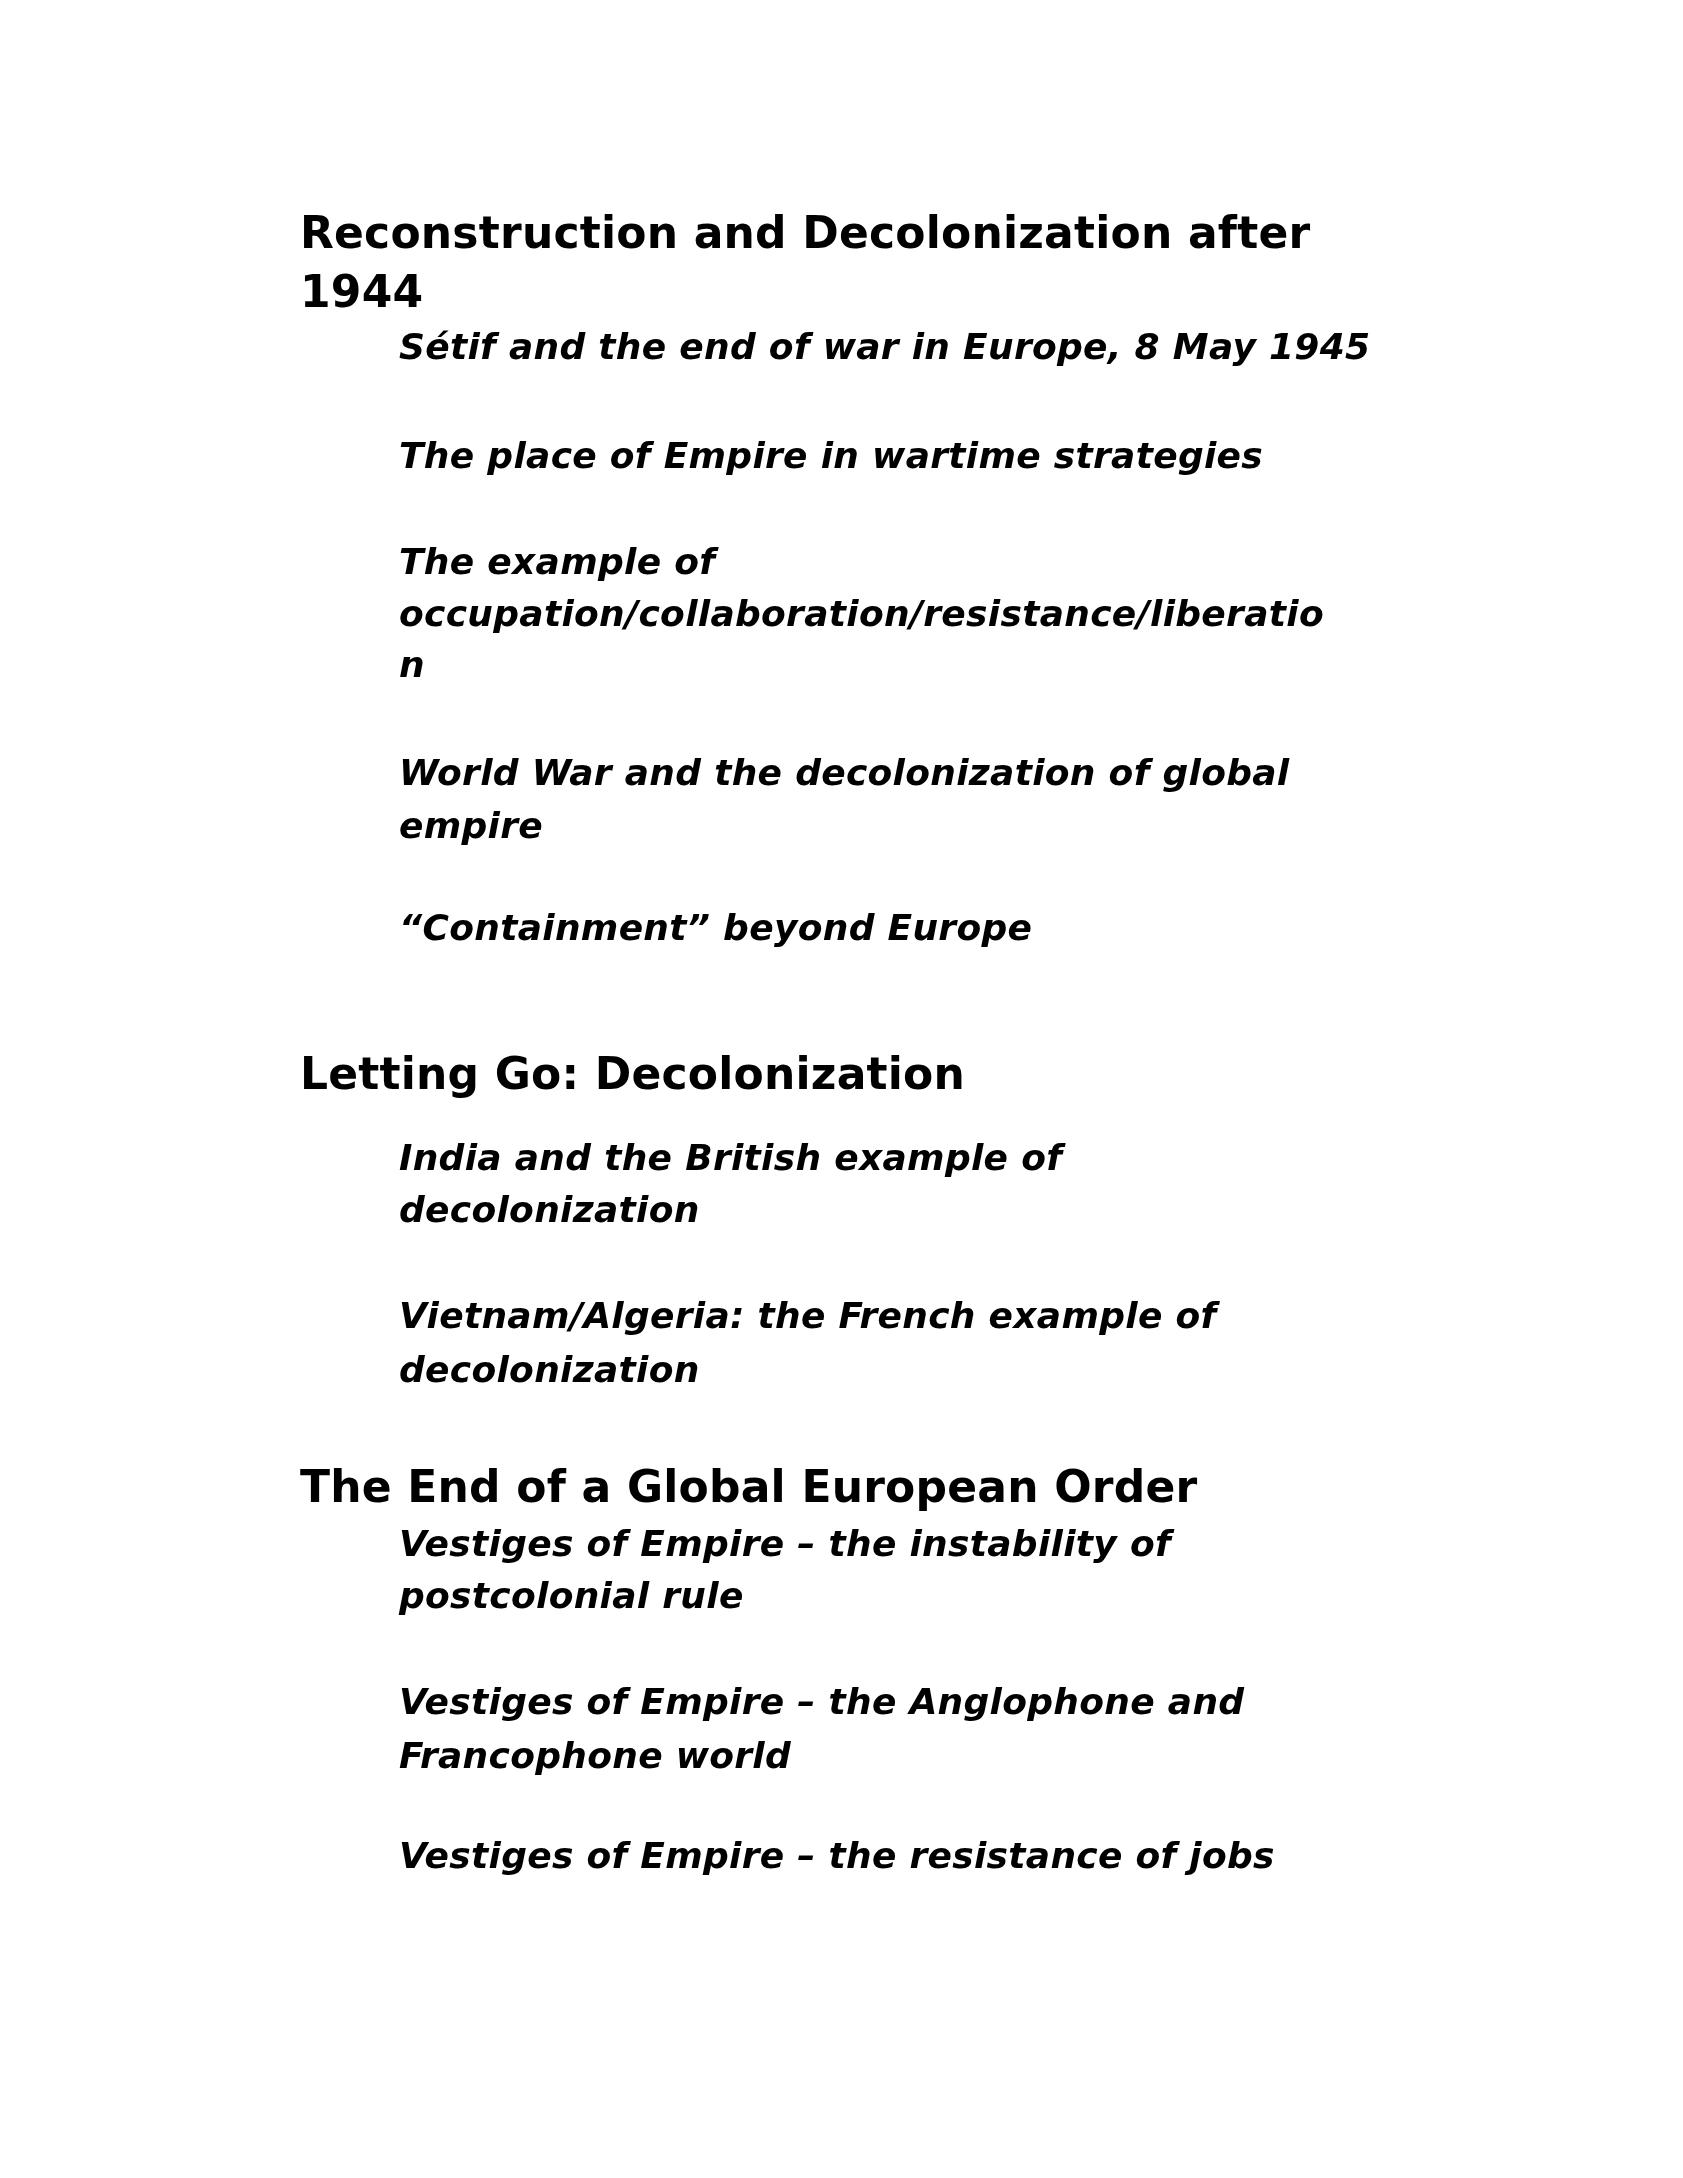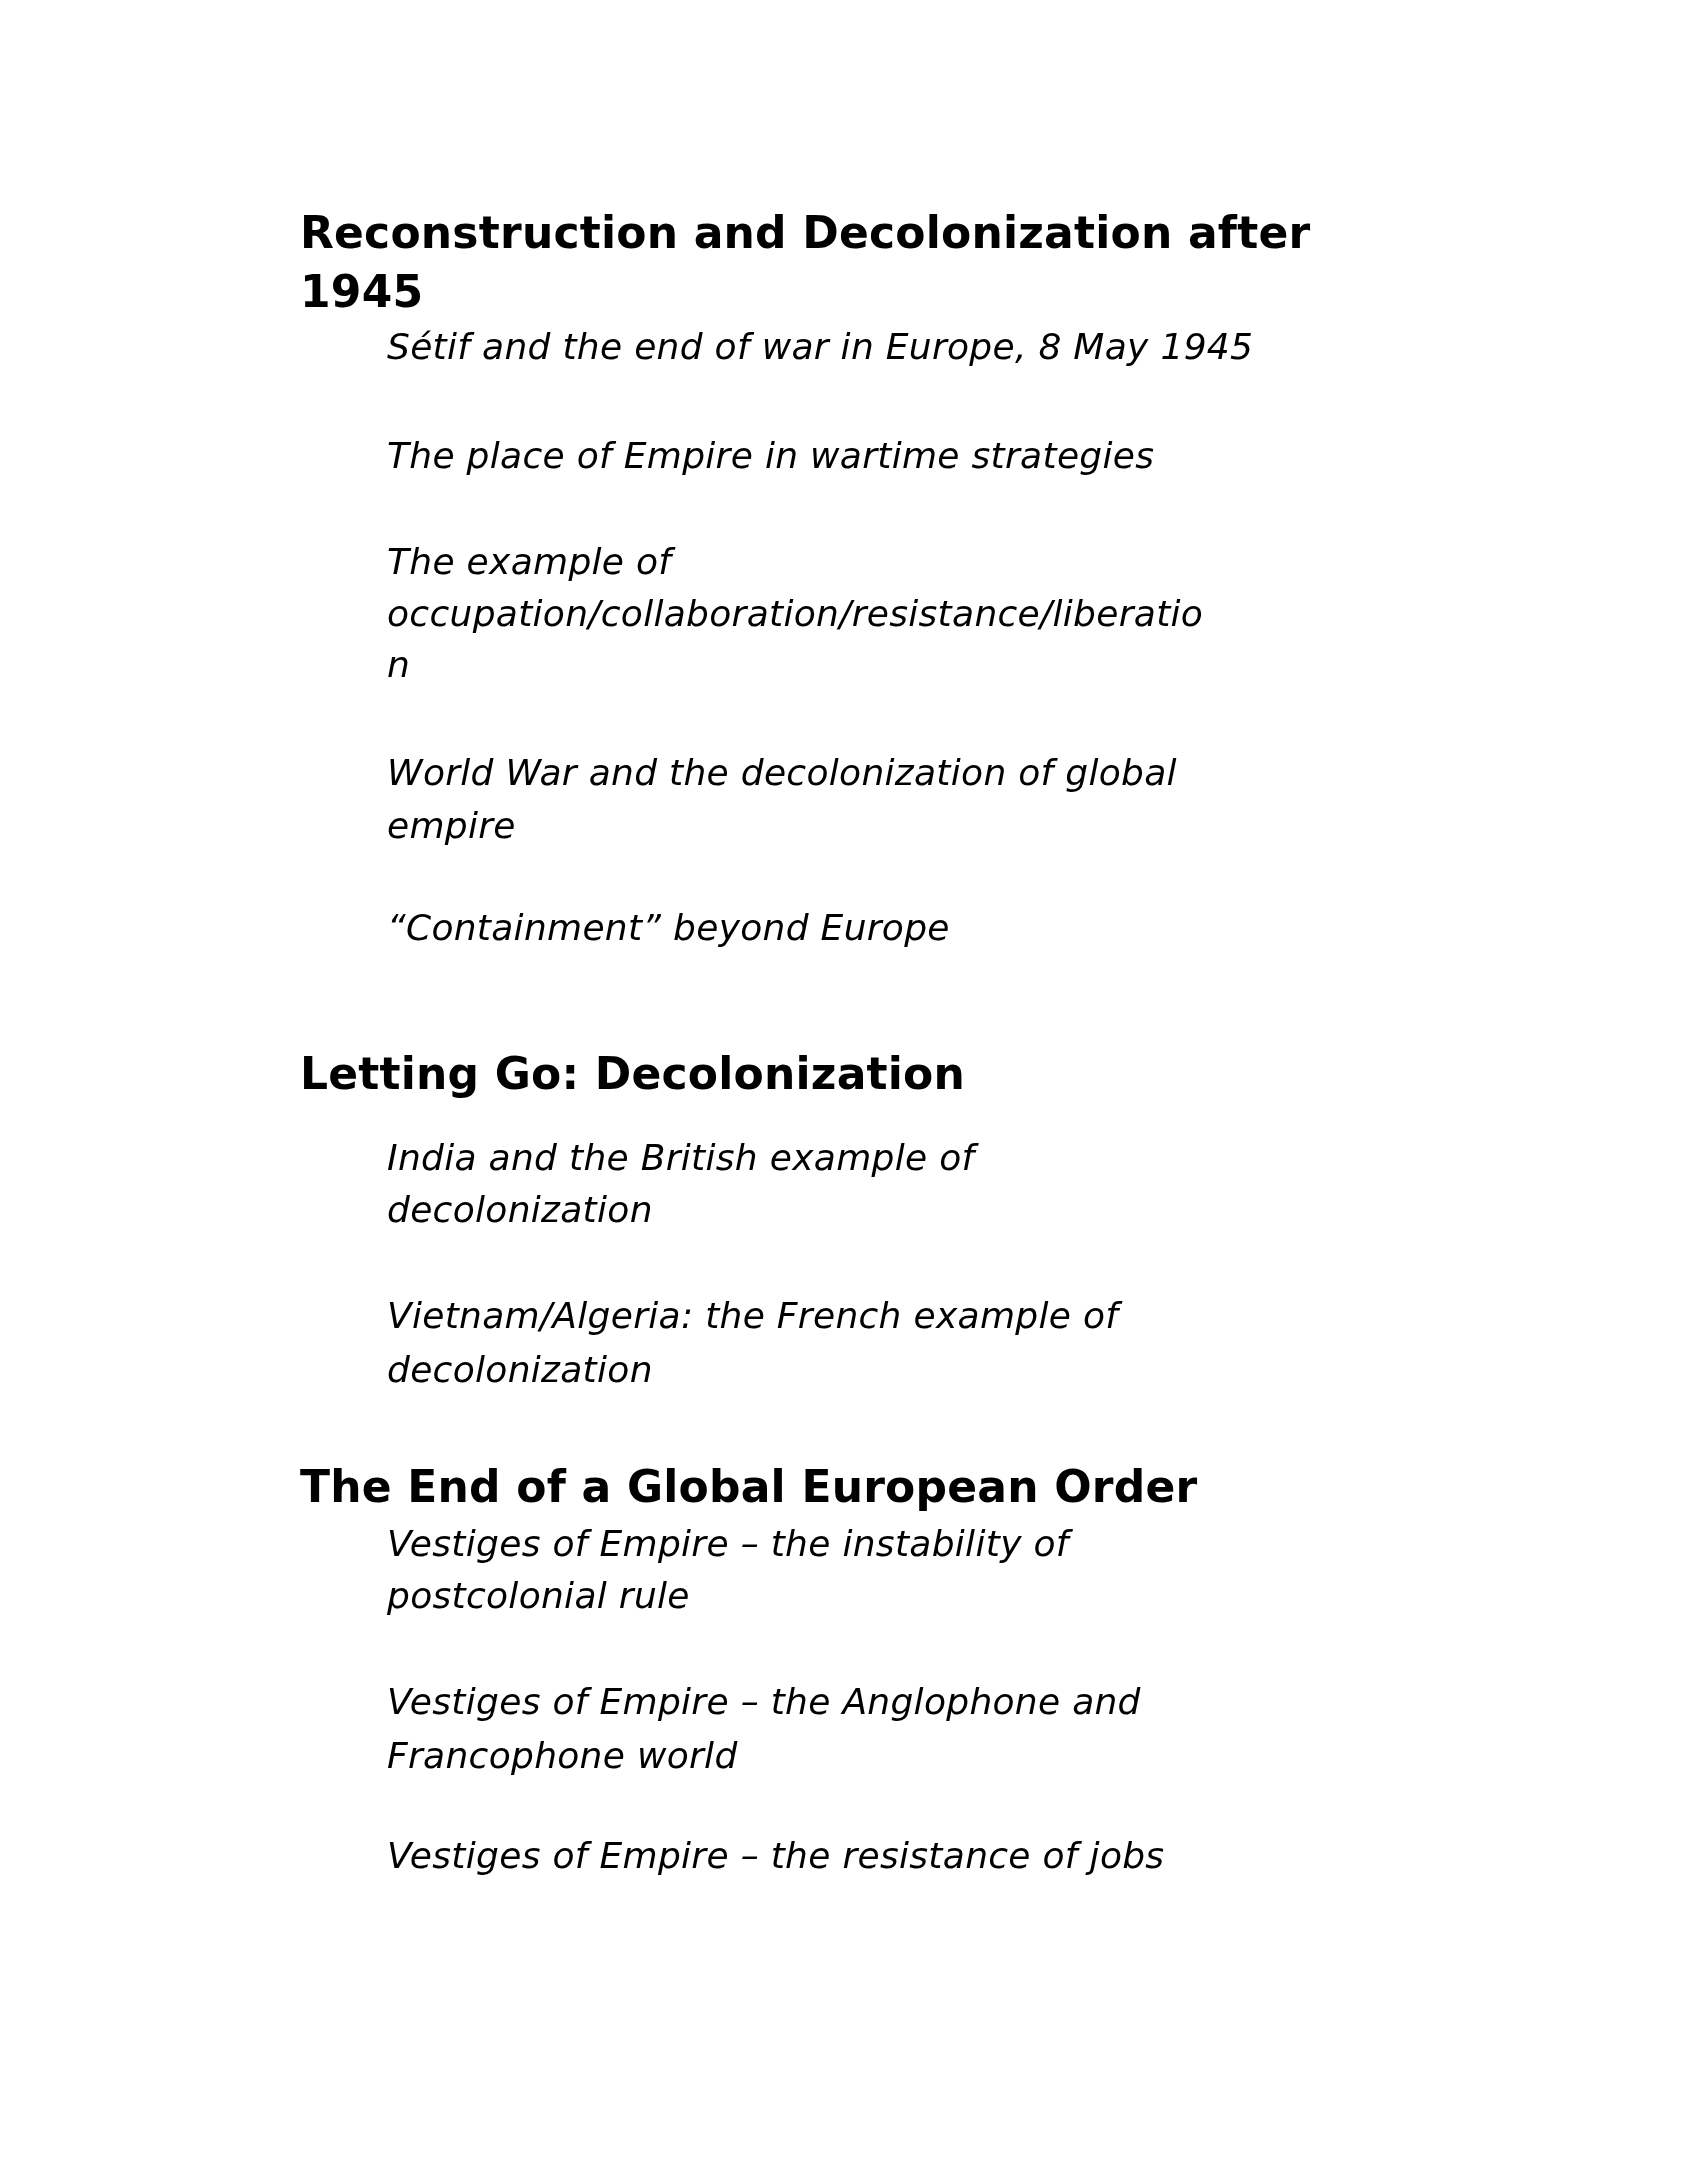--- a/index.html
+++ b/index.html
@@ -1,29 +1,29 @@
 <!DOCTYPE html>
 <html><head>
 <meta charset="utf-8">
 <style>
   html, body { margin: 0; padding: 0; background: #ffffff; }
   body { width: 1683px; height: 2178px; position: relative; overflow: hidden; }
   .page { position: absolute; left: 0; top: 0; width: 1683px; height: 2178px; background: #ffffff; text-align: center; }
   .ln { position: absolute; white-space: nowrap; color: #000000; margin: 0; }
   .h { left: 300px; font-family: "DejaVu Sans", sans-serif; font-weight: bold; font-size: 44px; line-height: 44px; letter-spacing: 0.2px; }
-  .i { left: 387px; font-family: "DejaVu Sans", sans-serif; font-weight: normal; font-style: italic; font-size: 36px; line-height: 36px; letter-spacing: 0.3px; }
+  .i { left: 399px; font-family: "DejaVu Sans", sans-serif; font-weight: bold; font-style: italic; font-size: 36px; line-height: 36px; letter-spacing: 0.3px; }
 </style>
 </head>
 <body>
 
 <div class="page">
 
   <section>
     <h1 class="ln h" style="top:211px">Reconstruction and Decolonization after</h1>
-    <h1 class="ln h" style="top:270px">1945</h1>
+    <h1 class="ln h" style="top:270px">1944</h1>
 
     <div>
       <p class="ln i" style="top:329px">Sétif and the end of war in Europe, 8 May 1945</p>
     </div>
     <div>
       <p class="ln i" style="top:438px">The place of Empire in wartime strategies</p>
     </div>
     <div>
       <p class="ln i" style="top:544px">The example of</p>
       <p class="ln i" style="top:596px">occupation/collaboration/resistance/liberatio</p>

